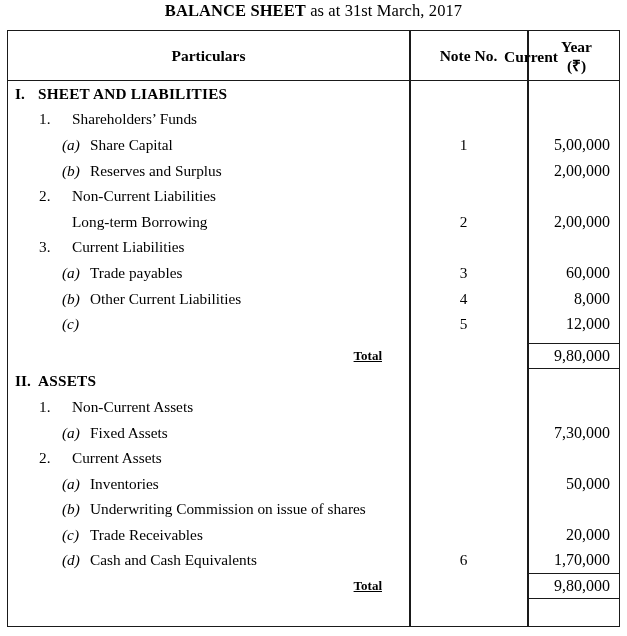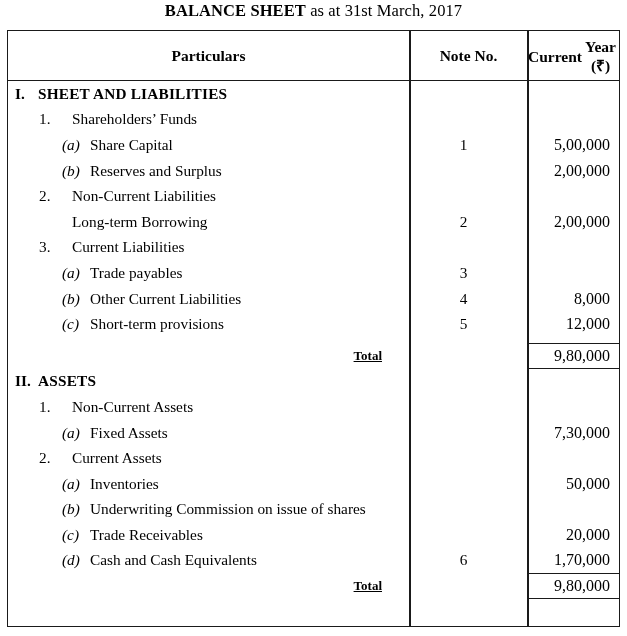--- a/index.html
+++ b/index.html
@@ -80,21 +80,21 @@
     font-weight: bold;
     font-size: 15.5px;
     display: flex;
     align-items: center;
     justify-content: center;
     text-align: center;
     box-sizing: border-box;
   }
   .th-particulars { left: 0;     width: 401px; }
   .th-note        { left: 402px; width: 117px; }
-  .th-year        { left: 520px; width: 91px; line-height: 19px; }
+  .th-year        { left: 496px; width: 91px; line-height: 19px; }
   .th-year span { display: block; }
 
   
   .tbody {
     position: absolute;
     left: 0;
     top: 50px;
     width: 100%;
     bottom: 0;
   }
@@ -260,35 +260,35 @@
         <div class="cell-note"></div>
         <div class="cell-amt"></div>
       </div>
 
       <div class="row">
         <div class="cell-part">
           <span class="mark alpha">(a)</span>
           <span class="lbl l2">Trade payables</span>
         </div>
         <div class="cell-note">3</div>
+        <div class="cell-amt">60,000</div>
       </div>
 
       <div class="row">
         <div class="cell-part">
           <span class="mark alpha">(b)</span>
           <span class="lbl l2">Other Current Liabilities</span>
         </div>
         <div class="cell-note">4</div>
         <div class="cell-amt">8,000</div>
       </div>
 
       <div class="row">
         <div class="cell-part">
           <span class="mark alpha">(c)</span>
-          <span class="lbl l2">Short-term provisions</span>
         </div>
         <div class="cell-note">5</div>
         <div class="cell-amt">12,000</div>
       </div>
 
       <div class="spacer-sm"></div>
 
       <div class="row total">
         <div class="cell-part">Total</div>
         <div class="cell-note"></div>

